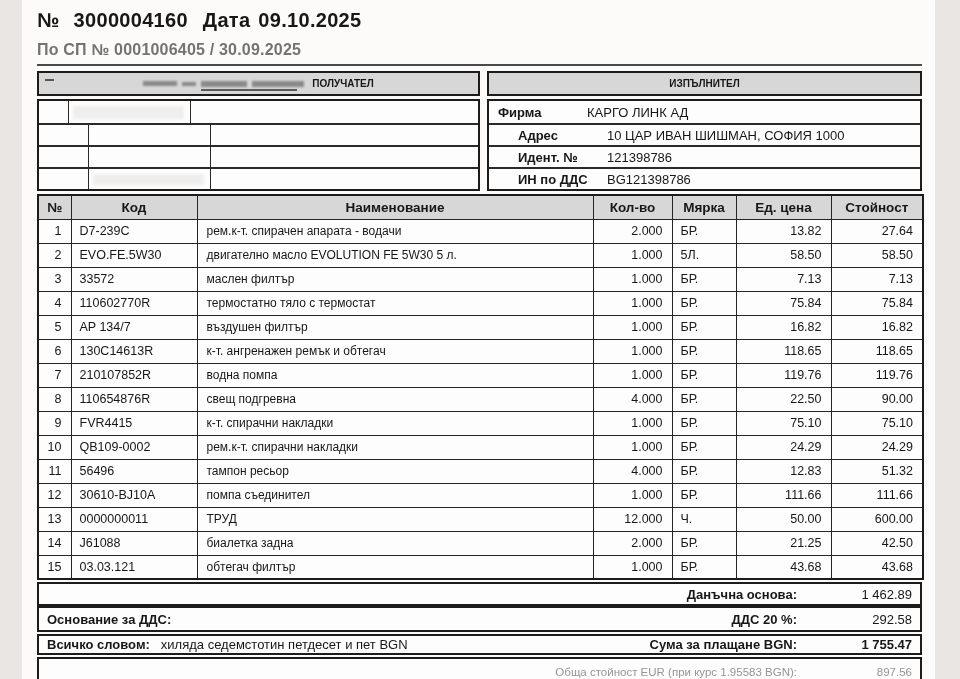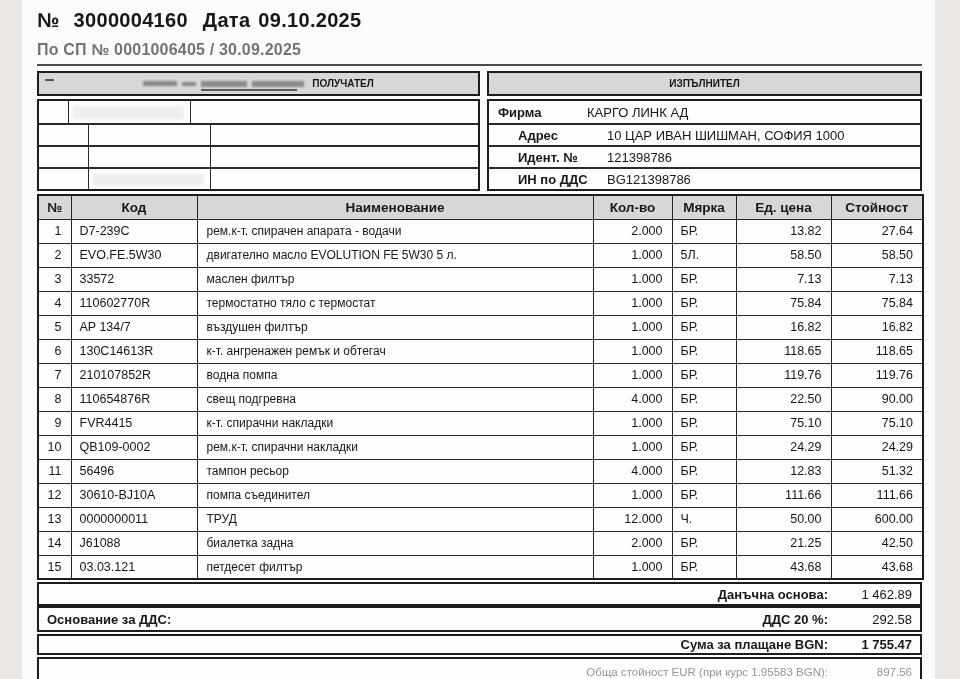--- a/index.html
+++ b/index.html
@@ -147,20 +147,21 @@
   .c-unit   { text-align: left;  padding-left: 8px; }
   .c-price  { text-align: right; padding-right: 9px; }
   .c-amount { text-align: right; padding-right: 9px; }
   
   .total-row {
     border: 2px solid #1c1c1c;
     background: #fdfdfd;
     display: flex;
     align-items: center;
     font-size: 13px;
+    gap: 31px;
   }
   .tr-tax   { margin-top: 2px; height: 24px; }
   .tr-vat   { height: 26px; }
   .tr-words { margin-top: 2px; height: 21px; }
   .tr-eur   { margin-top: 2px; height: 29px; font-size: 11.5px; color: #959595; }
   .t-left { flex: 1; display: flex; align-items: baseline; padding-left: 8px; white-space: nowrap; overflow: hidden; }
   .t-label-right { flex: 1; text-align: right; font-weight: bold; white-space: nowrap; }
   .t-value { width: 92px; text-align: right; padding-right: 8px; white-space: nowrap; }
   .bold { font-weight: bold; }
   .t-words-text { margin-left: 11px; font-weight: normal; }
@@ -394,41 +395,45 @@
             <td class="c-code">J61088</td>
             <td class="c-name">биалетка задна</td>
             <td class="c-qty">2.000</td>
             <td class="c-unit">БР.</td>
             <td class="c-price">21.25</td>
             <td class="c-amount">42.50</td>
           </tr>
           <tr>
             <td class="c-num">15</td>
             <td class="c-code">03.03.121</td>
-            <td class="c-name">петдесет филтър</td>
+            <td class="c-name">обтегач филтър</td>
             <td class="c-qty">1.000</td>
             <td class="c-unit">БР.</td>
             <td class="c-price">43.68</td>
             <td class="c-amount">43.68</td>
           </tr>
         </tbody>
     </table>
 
     <div class="total-row tr-tax">
       <div class="t-label-right">Данъчна основа:</div>
       <div class="t-value">1 462.89</div>
     </div>
 
     <div class="total-row tr-vat">
       <div class="t-left bold">Основание за ДДС:</div>
       <div class="t-label-right">ДДС 20 %:</div>
       <div class="t-value">292.58</div>
     </div>
 
     <div class="total-row tr-words">
+      <div class="t-left">
+        <span class="bold">Всичко словом:</span>
+        <span class="t-words-text">хиляда седемстотин петдесет и пет BGN и .47</span>
+      </div>
       <div class="t-label-right">Сума за плащане BGN:</div>
       <div class="t-value bold">1 755.47</div>
     </div>
 
     <div class="total-row tr-eur">
       <div class="t-label-right">Обща стойност EUR (при курс 1.95583 BGN):</div>
       <div class="t-value">897.56</div>
     </div>
 
   </div>

